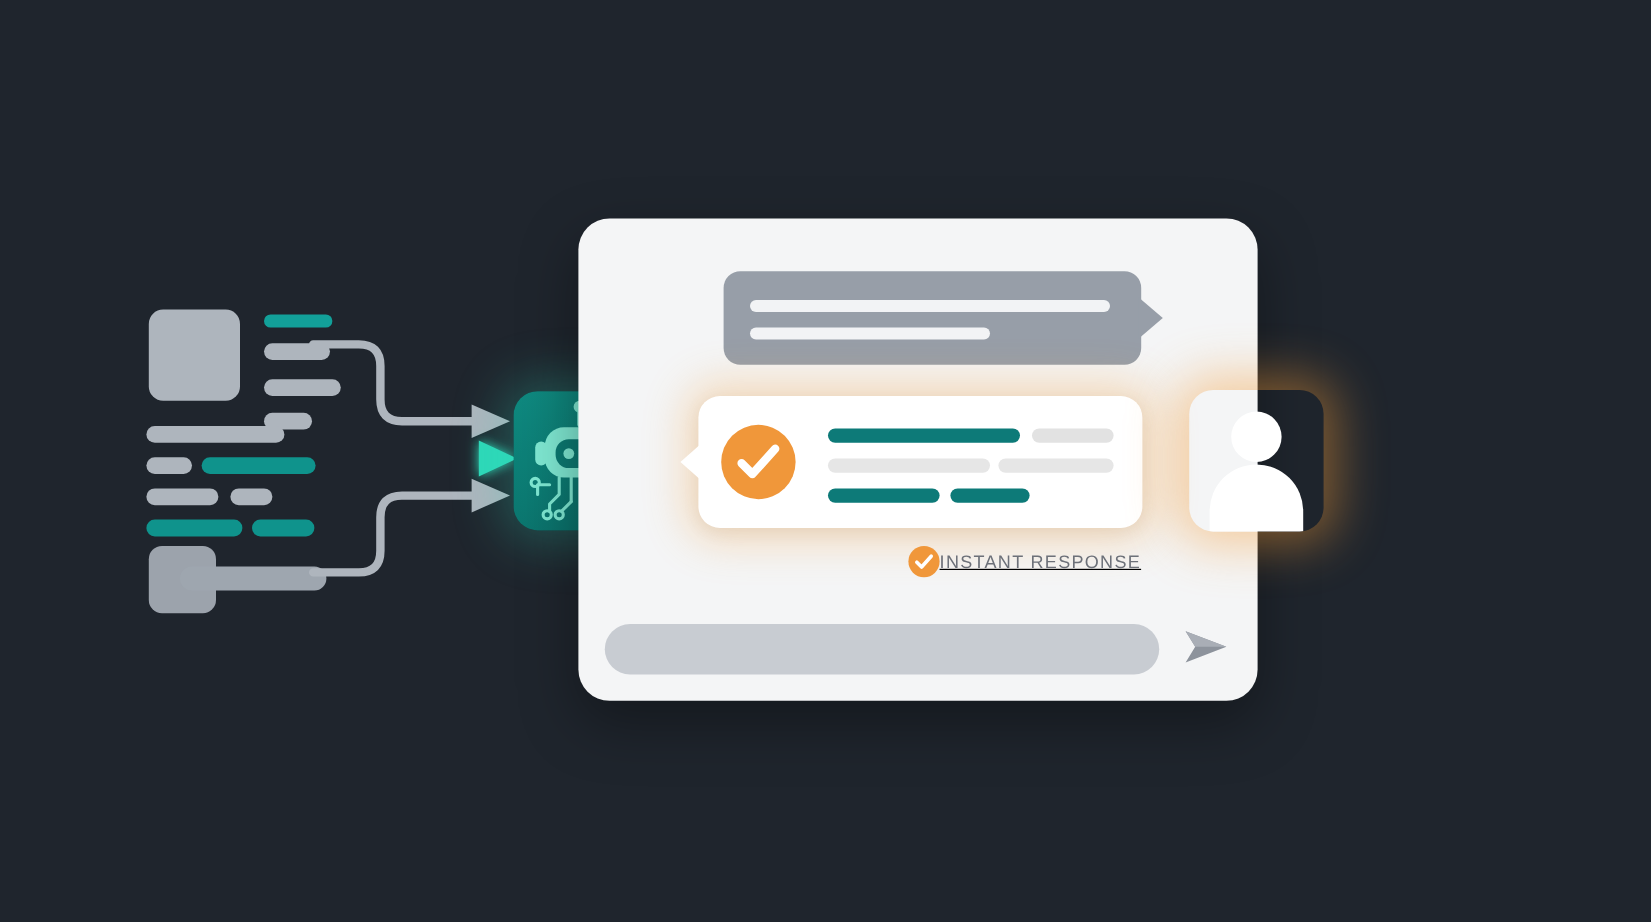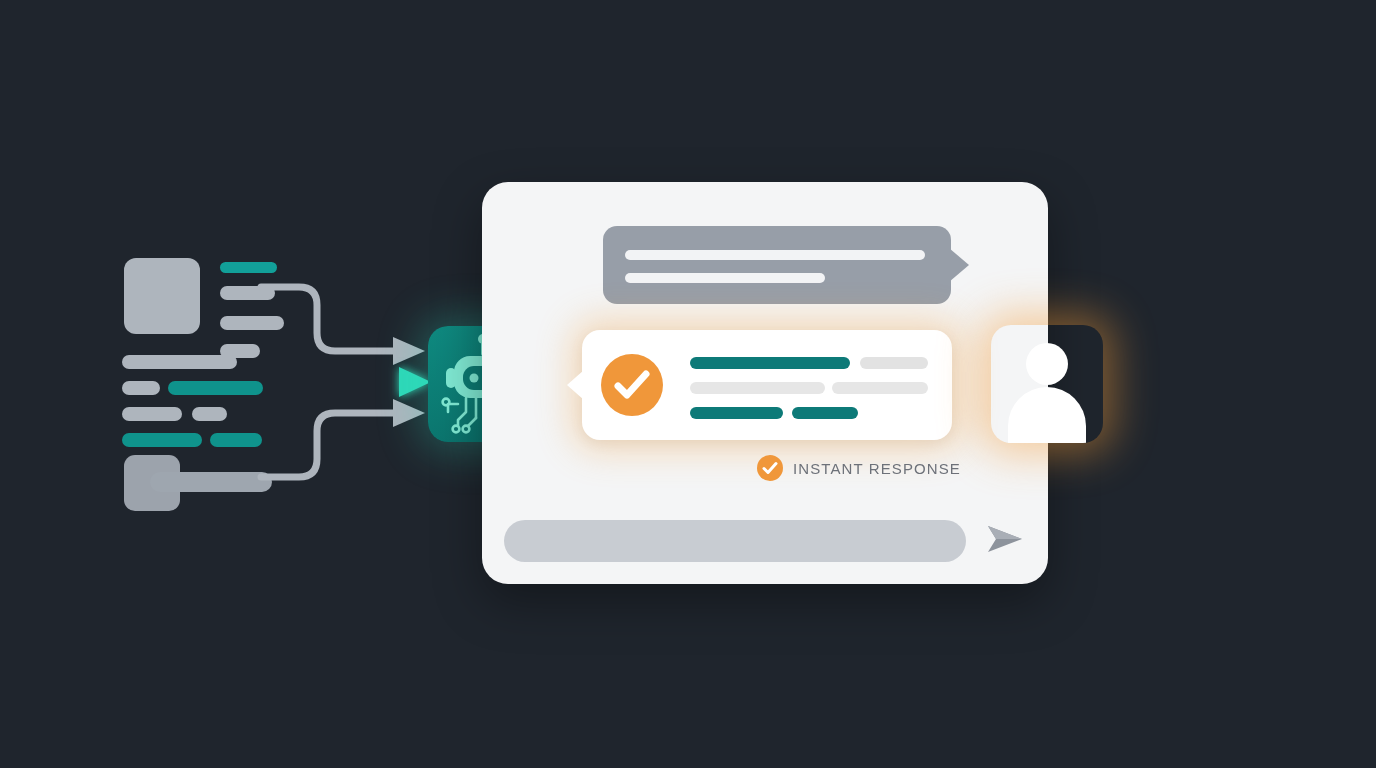--- a/index.html
+++ b/index.html
@@ -92,21 +92,21 @@
   }
   .check-circle svg{position:absolute;left:13px;top:15px;}
   .bb-line{position:absolute;border-radius:6px;height:12px;}
   .bb-l1a{left:108px;top:27px;width:160px;background:#0d7a78;}
   .bb-l1b{left:278px;top:27px;width:68px;background:#e2e2e2;}
   .bb-l2a{left:108px;top:52px;width:135px;background:#e6e6e6;}
   .bb-l2b{left:250px;top:52px;width:96px;background:#e6e6e6;}
   .bb-l3a{left:108px;top:77px;width:93px;background:#0d7a78;}
   .bb-l3b{left:210px;top:77px;width:66px;background:#0d7a78;}
 
-  .instant-row{position:absolute;left:275px;top:273px;display:flex;align-items:center;gap:10px;}
+  .instant-row{position:absolute;left:275px;top:273px;display:flex;align-items:center;text-decoration:underline;}
   .instant-badge{
     width:26px;height:26px;border-radius:50%;background:#f0973a;position:relative;flex:none;
   }
   .instant-badge svg{position:absolute;left:5px;top:6px;}
   .instant-label{
     color:#6d7179;font-size:15px;letter-spacing:1.1px;white-space:nowrap;
   }
 
   .avatar{
     position:absolute;left:509px;top:143px;width:112px;height:118px;border-radius:20px;

